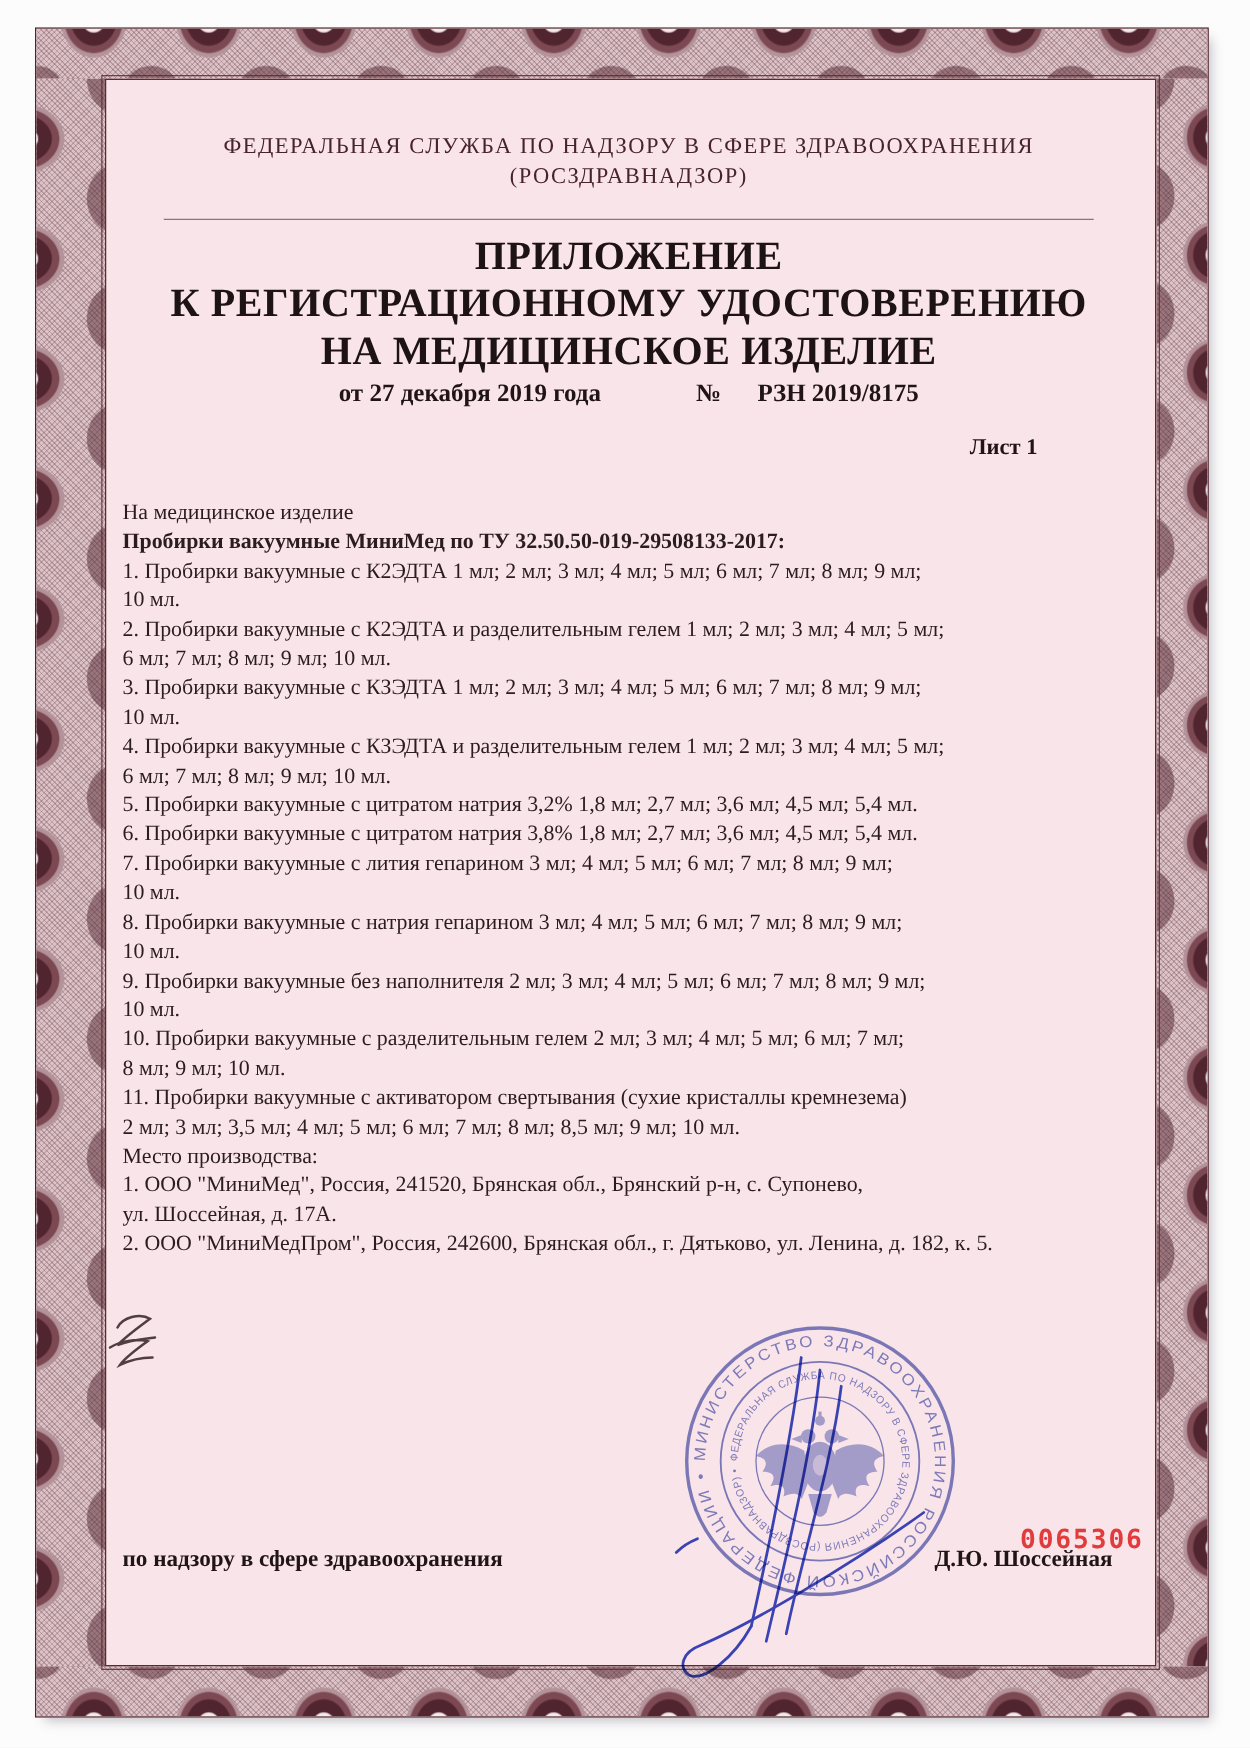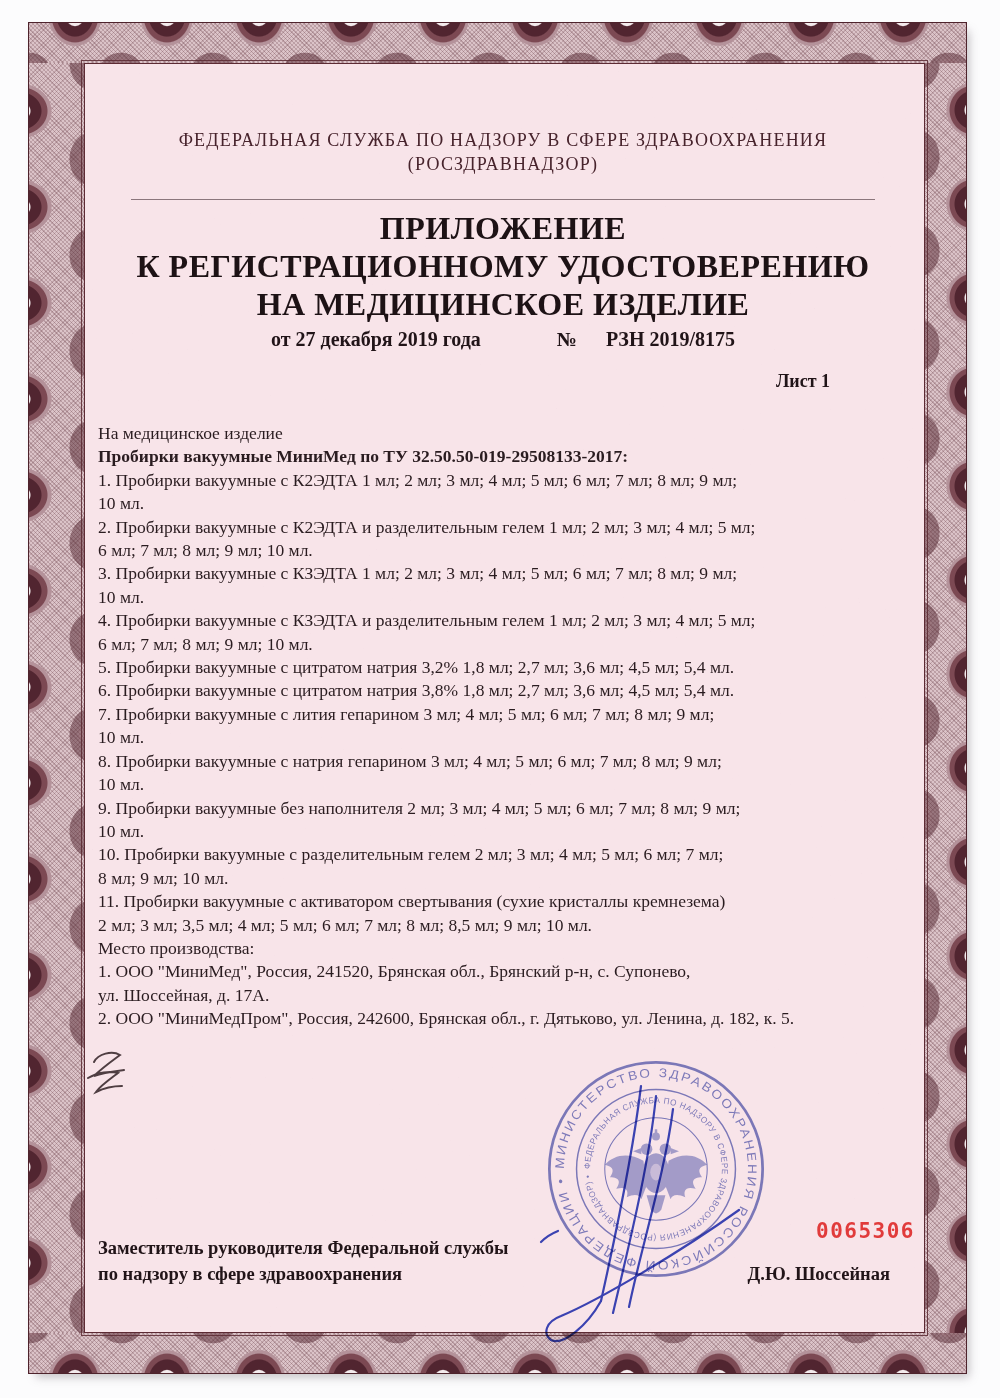--- a/index.html
+++ b/index.html
@@ -56,21 +56,21 @@
       repeating-linear-gradient(-45deg, rgba(88,42,52,.2) 0 1px, rgba(0,0,0,0) 1px 3px);
     background-size:41px 94px,41px 94px,auto,auto;
     background-position:0 0,0 47px,0 0,0 0;
   }
   
   #content{
     position:absolute;left:55px;top:40px;right:41px;bottom:40px;
     background:#f8e4e9;
     border:1.5px solid #5c2a33;
     outline:1px solid rgba(92,42,51,.85);outline-offset:2px;
-    padding:64px 16px 0 13px;box-sizing:border-box;
+    padding:40px 16px 0 13px;box-sizing:border-box;
     color:#2a1c20;
   }
   #speckles{position:absolute;inset:0;width:100%;height:100%;opacity:.5;pointer-events:none;}
   .agency{ text-align:center;font-size:18px;line-height:24px;letter-spacing:1.2px;color:#47232c;font-weight:400; }
   .divider{ border:0;border-top:1.5px solid #8b767c;width:744px;margin:23px auto 0; }
   .doc-title{ text-align:center;font-weight:bold;font-size:32px;line-height:38px;letter-spacing:.5px;color:#1d1215;margin-top:9px; }
   .date-row{ display:flex;justify-content:center;align-items:baseline;gap:29px;font-weight:bold;font-size:20px;margin-top:5px;color:#211418; }
   .date-row .gap{width:18px;}
   .sheet{ text-align:right;padding-right:78px;font-weight:bold;font-size:18px;margin-top:20px;color:#211418; }
   .body-text{ margin-top:30px;font-size:17.5px;line-height:23.4px; }
@@ -208,21 +208,20 @@
       <path d="M112 38 C104 105 86 190 72 253"></path>
       <path d="M127 48 C120 118 98 205 84 265"></path>
       <path d="M144 61 C136 125 112 200 100 259"></path>
       <path d="M72 253 C58 278 34 298 22 292 C14 286 16 274 32 268 C70 252 150 205 210 162"></path>
       <path d="M12 194 C18 188 24 185 29 183"></path>
     </g>
   </svg>
 
   <div id="sig-block">
     <div>
-      <div>Заместитель руководителя Федеральной службы</div>
       <div>по надзору в сфере здравоохранения</div>
     </div>
     <div>Д.Ю. Шоссейная</div>
   </div>
 
   <div id="serial" style="color: rgb(225, 59, 59);">0065306</div>
 
 </div>
 
 </body></html>

